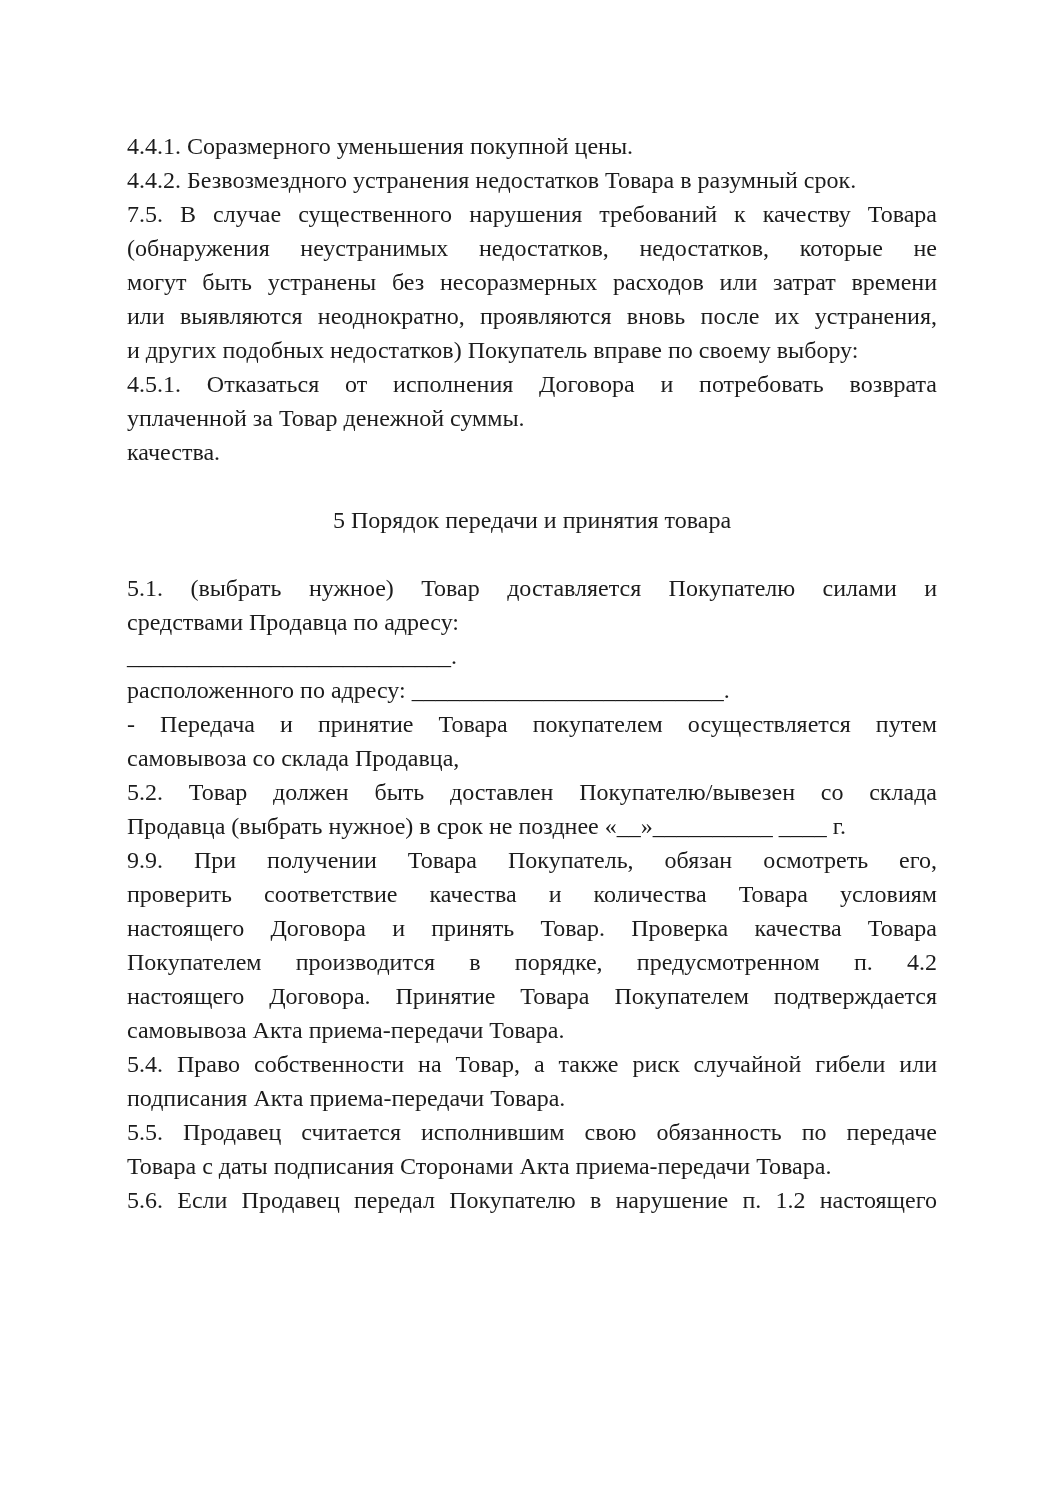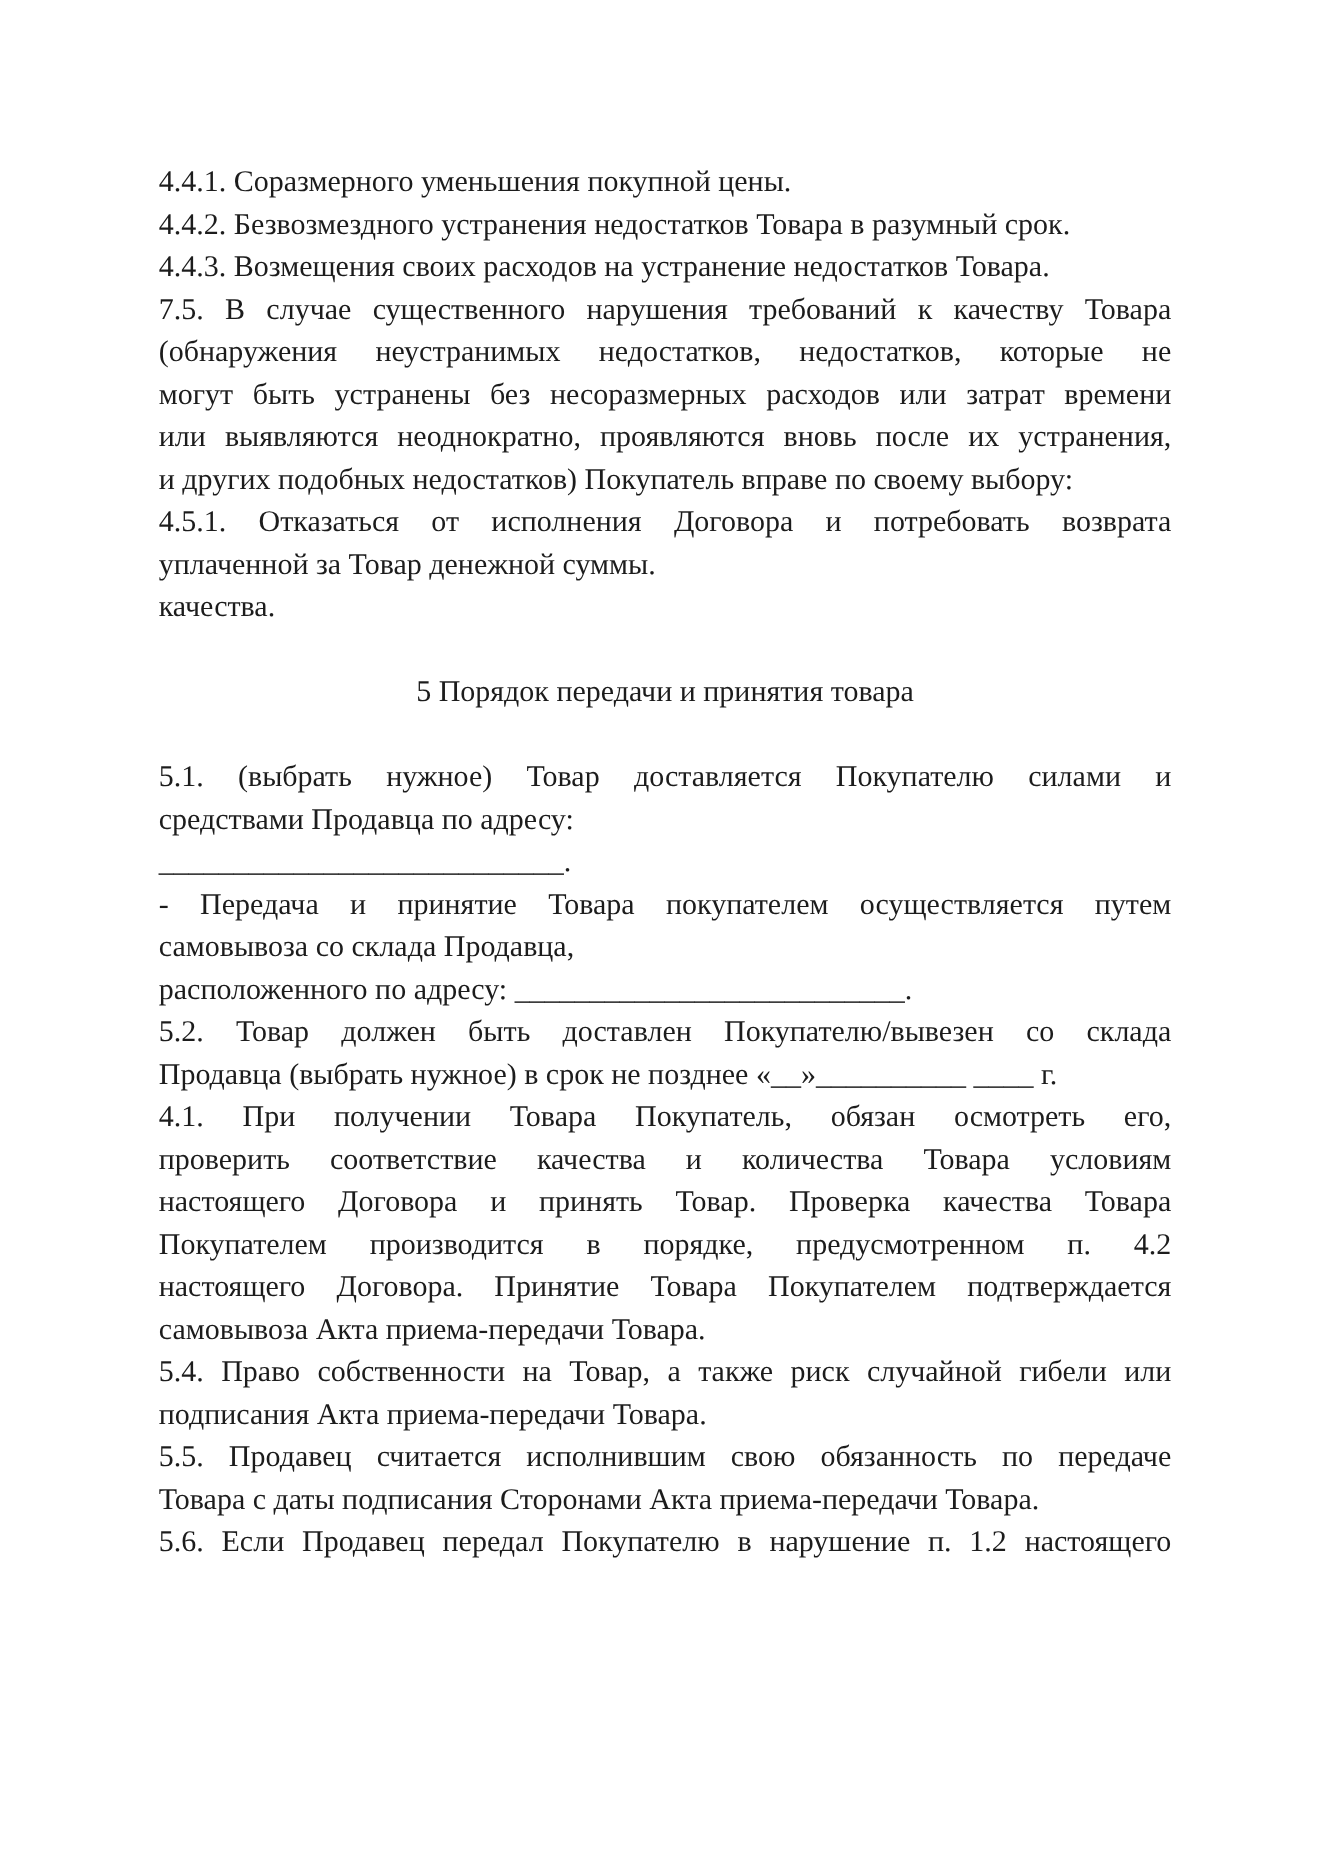--- a/index.html
+++ b/index.html
@@ -52,23 +52,20 @@
 
 <div class="page">
   <div class="content">
       <div class="para">
         <div class="line">4.4.1. Соразмерного уменьшения покупной цены.</div>
       </div>
       <div class="para">
         <div class="line">4.4.2. Безвозмездного устранения недостатков Товара в разумный срок.</div>
       </div>
       <div class="para">
-        <div class="line">4.4.3. Возмещения своих расходов на устранение недостатков Товара.</div>
-      </div>
-      <div class="para">
         <div class="line j">7.5. В случае существенного нарушения требований к качеству Товара</div>
         <div class="line j">(обнаружения неустранимых недостатков, недостатков, которые не</div>
         <div class="line j">могут быть устранены без несоразмерных расходов или затрат времени</div>
         <div class="line j">или выявляются неоднократно, проявляются вновь после их устранения,</div>
         <div class="line">и других подобных недостатков) Покупатель вправе по своему выбору:</div>
       </div>
       <div class="para">
         <div class="line j">4.5.1. Отказаться от исполнения Договора и потребовать возврата</div>
         <div class="line">уплаченной за Товар денежной суммы.</div>
       </div>
@@ -79,32 +76,32 @@
       <div class="heading">5 Порядок передачи и принятия товара</div>
       <div class="line gap">&nbsp;</div>
       <div class="para">
         <div class="line j">5.1. (выбрать нужное) Товар доставляется Покупателю силами и</div>
         <div class="line">средствами Продавца по адресу:</div>
       </div>
       <div class="para">
         <div class="line">___________________________.</div>
       </div>
       <div class="para">
+        <div class="line">расположенного по адресу: __________________________.</div>
+      </div>
+      <div class="para">
         <div class="line j">- Передача и принятие Товара покупателем осуществляется путем</div>
         <div class="line">самовывоза со склада Продавца,</div>
-      </div>
-      <div class="para">
-        <div class="line">расположенного по адресу: __________________________.</div>
       </div>
       <div class="para">
         <div class="line j">5.2. Товар должен быть доставлен Покупателю/вывезен со склада</div>
         <div class="line">Продавца (выбрать нужное) в срок не позднее «__»__________ ____ г.</div>
       </div>
       <div class="para">
-        <div class="line j">4.1. При получении Товара Покупатель, обязан осмотреть его,</div>
+        <div class="line j">9.9. При получении Товара Покупатель, обязан осмотреть его,</div>
         <div class="line j">проверить соответствие качества и количества Товара условиям</div>
         <div class="line j">настоящего Договора и принять Товар. Проверка качества Товара</div>
         <div class="line j">Покупателем производится в порядке, предусмотренном п. 4.2</div>
         <div class="line j">настоящего Договора. Принятие Товара Покупателем подтверждается</div>
         <div class="line">самовывоза Акта приема-передачи Товара.</div>
       </div>
       <div class="para">
         <div class="line j">5.4. Право собственности на Товар, а также риск случайной гибели или</div>
         <div class="line">подписания Акта приема-передачи Товара.</div>
       </div>

